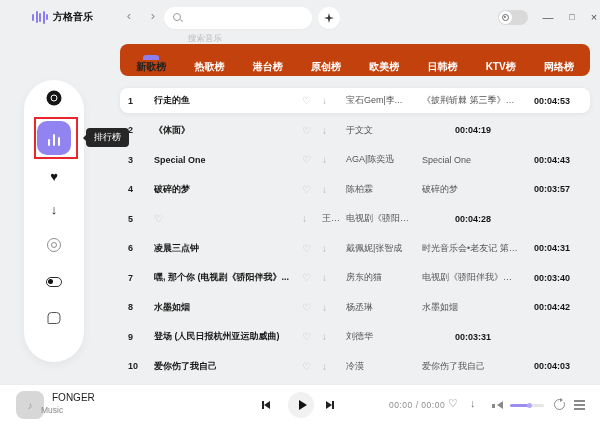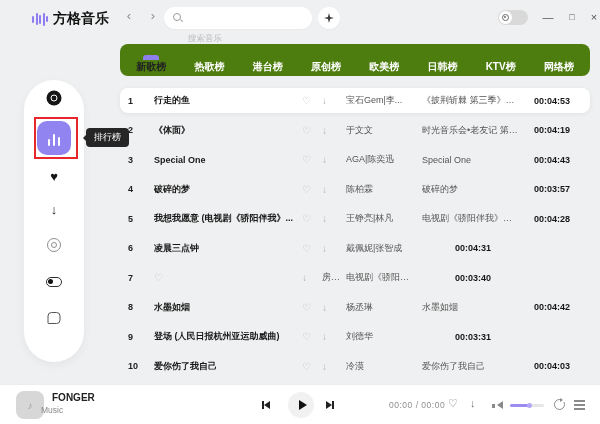--- a/index.html
+++ b/index.html
@@ -12,21 +12,21 @@
   }
 
   
   .topbar { position:absolute; left:0; top:0; width:600px; height:36px; }
   .logo { position:absolute; left:32px; top:10px; display:flex; align-items:center; gap:5px; }
   .logo-bars { display:flex; align-items:center; gap:1.5px; height:14px; }
   .logo-bars i { display:block; width:2px; border-radius:1px; background:#8e7df0; }
   .logo-bars i:nth-child(1){height:7px}.logo-bars i:nth-child(2){height:12px}
   .logo-bars i:nth-child(3){height:9px}.logo-bars i:nth-child(4){height:13px}
   .logo-bars i:nth-child(5){height:6px}
-  .app-title { font-size:14px; font-weight:700; color:#111; }
+  .app-title { font-size:10px; font-weight:700; color:#111; }
   .nav-arrow { position:absolute; top:8px; font-size:13px; color:#8d8d8d; width:14px; text-align:center; cursor:pointer; }
   .nav-back { left:122px; } .nav-fwd { left:146px; }
   .searchbox { position:absolute; left:164px; top:7px; width:148px; height:22px; background:#fff;
     border-radius:11px; display:flex; align-items:center; padding:0 9px; box-shadow:0 1px 2px rgba(0,0,0,.03); }
   .mag { position:relative; width:10px; height:10px; margin-right:5px; flex:0 0 auto; }
   .mag::before { content:""; position:absolute; left:0; top:0; width:6px; height:6px; border:1.3px solid #9a9a9a; border-radius:50%; }
   .mag::after { content:""; position:absolute; left:6.5px; top:6.5px; width:3px; height:1.3px; background:#9a9a9a; transform:rotate(45deg); }
   .searchbox input { border:none; outline:none; background:transparent; width:100%; font-size:8.5px; color:#333;
     font-family:"Liberation Sans","DejaVu Sans",sans-serif;margin-top:40px; }
   .searchbox input::placeholder { color:#bcbcbc; }
@@ -62,21 +62,21 @@
   
   .annotation-box { position:absolute; left:34px; top:117px; width:44px; height:42px;
     border:2px solid #e8272c; z-index:30; pointer-events:none; }
   .tooltip { position:absolute; left:86px; top:128px; height:19px; line-height:19px; padding:0 8px;
     background:#262626; color:#fff; font-size:9px; border-radius:4px; z-index:30; white-space:nowrap; }
   .tooltip::before { content:""; position:absolute; left:-7px; top:5.5px;
     border:4px solid transparent; border-right:4px solid #262626; }
 
   
   .main { position:absolute; left:120px; top:44px; width:470px; }
-  .tabbar { height:28px; background:#4d7c0f; border-radius:8px; display:flex; padding:16px 2px; }
+  .tabbar { height:28px; background:#c2410c; border-radius:8px; display:flex; padding:16px 2px; }
   .tab { flex:1; position:relative; display:grid; place-items:center; cursor:pointer; }
   .tab .tab-label { position:relative; z-index:2; font-size:10px; font-weight:700; color:#fff; }
   .tab.active::before { content:""; position:absolute; inset:3px 3px; background:#fff; border-radius:6px; z-index:0; }
   .tab.active::after { content:""; position:absolute; bottom:0; left:50%; transform:translateX(-50%);
     width:16px; height:5px; background:#8d80ee; border-radius:3px 3px 0 0; z-index:1; }
   .tab.active .tab-label { color:#222; }
 
   .song-list { margin-top:12px; }
   .song-row { height:25px; margin-bottom:4.5px; border-radius:8px; display:grid; align-items:center;
     grid-template-columns:26px 148px 20px 24px 76px 1fr 56px; padding:0 10px 0 8px; font-size:9px; cursor:pointer; }
@@ -85,21 +85,21 @@
   .c-title { font-weight:600; color:#191919; white-space:nowrap; overflow:hidden; text-overflow:ellipsis; padding-right:6px; }
   .c-like { color:#c2c2c2; font-size:10px; }
   .c-down { color:#b5b5b5; font-size:10px; }
   .c-artist, .c-album { color:#555; white-space:nowrap; overflow:hidden; text-overflow:ellipsis; padding-right:6px; }
   .c-duration { text-align:center; color:#161616; font-weight:600; }
 
   
   .player { position:absolute; left:0; top:384px; width:600px; height:40px; background:#fff; border-top:1px solid #ececec; }
   .album-art { position:absolute; left:16px; top:6px; width:28px; height:28px; background:#d7d7d7;
     border-radius:8px; display:grid; place-items:center; color:#9d9d9d; font-size:10px; }
-  .p-title { position:absolute; left:52px; top:7px; font-size:10px; font-weight:700; color:#222; }
+  .p-title { position:absolute; left:52px; top:7px; font-size:10px; font-weight:400; color:#222; }
   .p-sub { position:absolute; left:41px; top:20px; font-size:8.5px; color:#8a8a8a; }
   .pctl { position:absolute; cursor:pointer; }
   .icon-prev, .icon-next { display:flex; align-items:center; top:16px; }
   .icon-prev { left:262px; } .icon-next { left:326px; }
   .tri-l { width:0; height:0; border:4px solid transparent; border-right:6px solid #222; border-left:none; }
   .tri-r { width:0; height:0; border:4px solid transparent; border-left:6px solid #222; border-right:none; }
   .pbar { width:1.5px; height:8px; background:#222; }
   .play-btn { left:288px; top:7px; width:26px; height:26px; border-radius:50%; background:#f1f1f1;
     display:grid; place-items:center; }
   .play-tri { width:0; height:0; border:5px solid transparent; border-left:8px solid #111; border-right:none; margin-left:3px; }
@@ -203,21 +203,20 @@
     <span class="c-artist">宝石Gem|李...</span>
     <span class="c-album">《披荆斩棘 第三季》第4期</span>
     <span class="c-duration">00:04:53</span>
   </div>
       <div class="song-row">
     <span class="c-rank">2</span>
     <span class="c-title">《体面》</span>
     <span class="c-like">♡</span>
     <span class="c-down">↓</span>
     <span class="c-artist">于文文</span>
-    <span class="c-album">时光音乐会•老友记 第1期</span>
     <span class="c-duration">00:04:19</span>
   </div>
       <div class="song-row">
     <span class="c-rank">3</span>
     <span class="c-title">Special One</span>
     <span class="c-like">♡</span>
     <span class="c-down">↓</span>
     <span class="c-artist">AGA|陈奕迅</span>
     <span class="c-album">Special One</span>
     <span class="c-duration">00:04:43</span>
@@ -226,37 +225,38 @@
     <span class="c-rank">4</span>
     <span class="c-title">破碎的梦</span>
     <span class="c-like">♡</span>
     <span class="c-down">↓</span>
     <span class="c-artist">陈柏霖</span>
     <span class="c-album">破碎的梦</span>
     <span class="c-duration">00:03:57</span>
   </div>
       <div class="song-row">
     <span class="c-rank">5</span>
-    <span class="c-title">我想我愿意 (电视剧《骄阳伴我》...</span>
     <span class="c-like">♡</span>
     <span class="c-down">↓</span>
     <span class="c-artist">王铮亮|林凡</span>
     <span class="c-album">电视剧《骄阳伴我》影视原声大碟</span>
     <span class="c-duration">00:04:28</span>
   </div>
       <div class="song-row">
     <span class="c-rank">6</span>
     <span class="c-title">凌晨三点钟</span>
     <span class="c-like">♡</span>
     <span class="c-down">↓</span>
     <span class="c-artist">戴佩妮|张智成</span>
+    <span class="c-album">时光音乐会•老友记 第2期</span>
     <span class="c-duration">00:04:31</span>
   </div>
       <div class="song-row">
     <span class="c-rank">7</span>
+    <span class="c-title">嘿, 那个你 (电视剧《骄阳伴我》...</span>
     <span class="c-like">♡</span>
     <span class="c-down">↓</span>
     <span class="c-artist">房东的猫</span>
     <span class="c-album">电视剧《骄阳伴我》影视原声大碟</span>
     <span class="c-duration">00:03:40</span>
   </div>
       <div class="song-row">
     <span class="c-rank">8</span>
     <span class="c-title">水墨如烟</span>
     <span class="c-like">♡</span>

